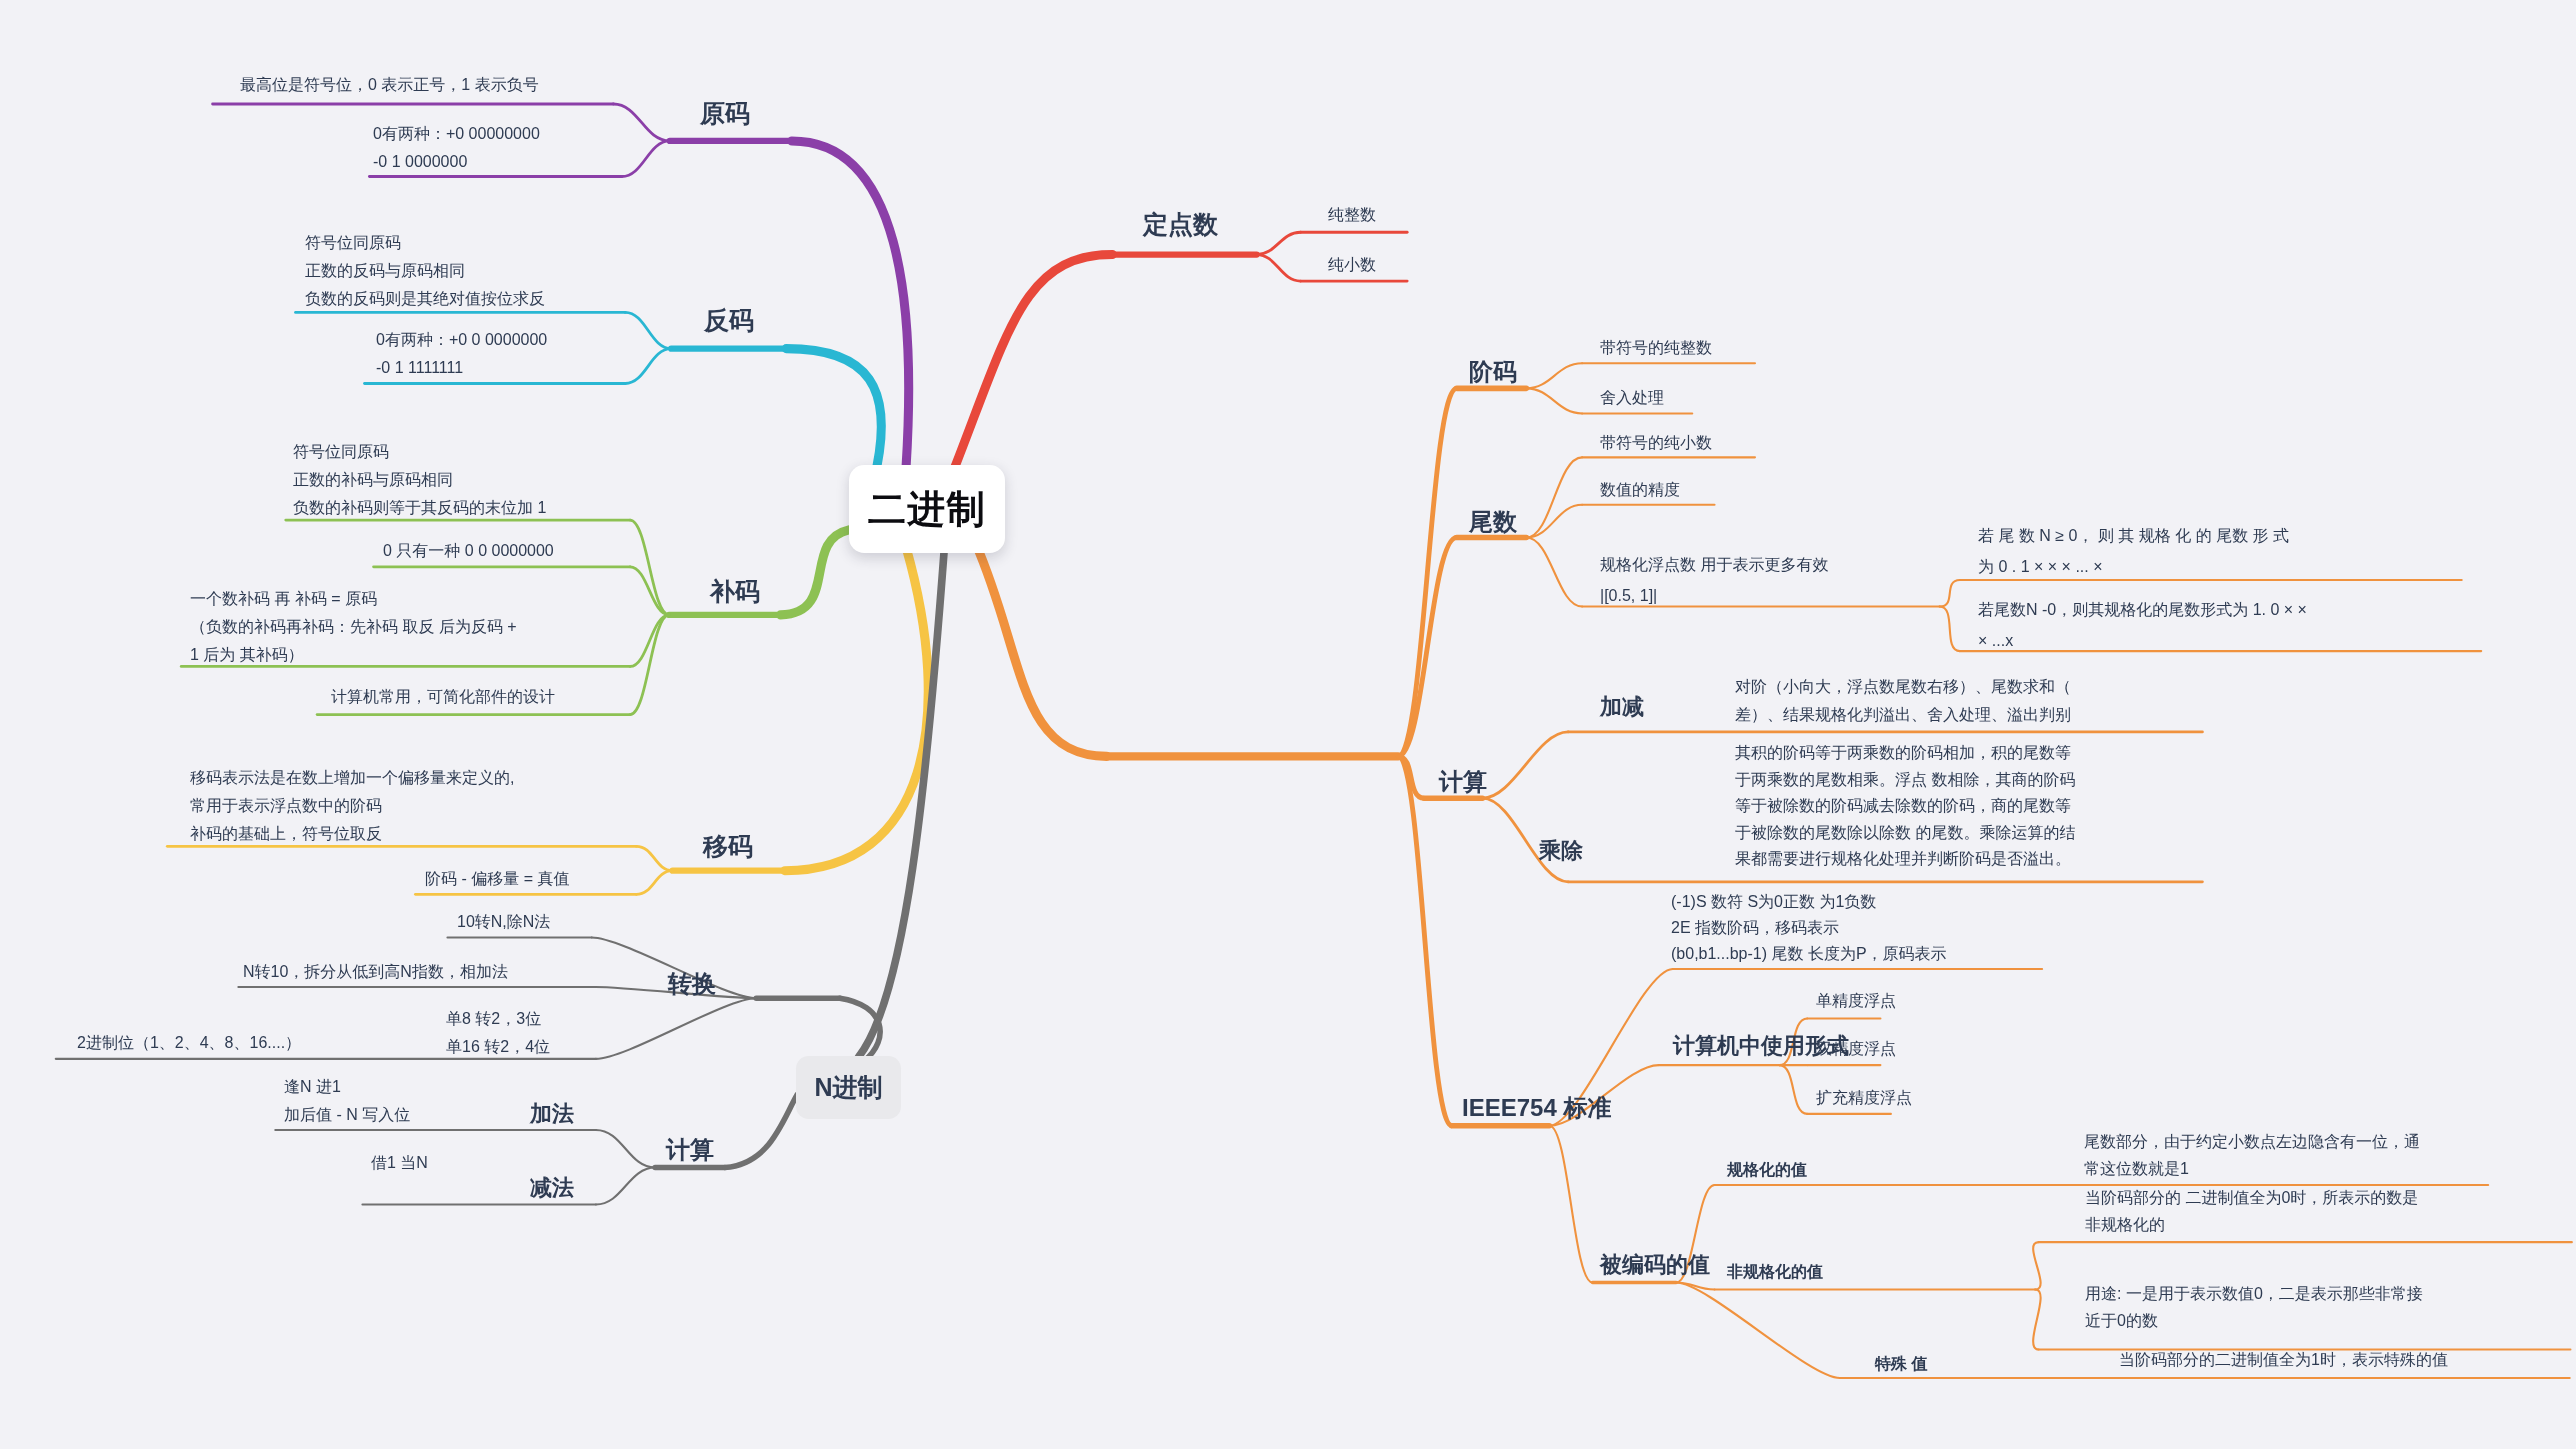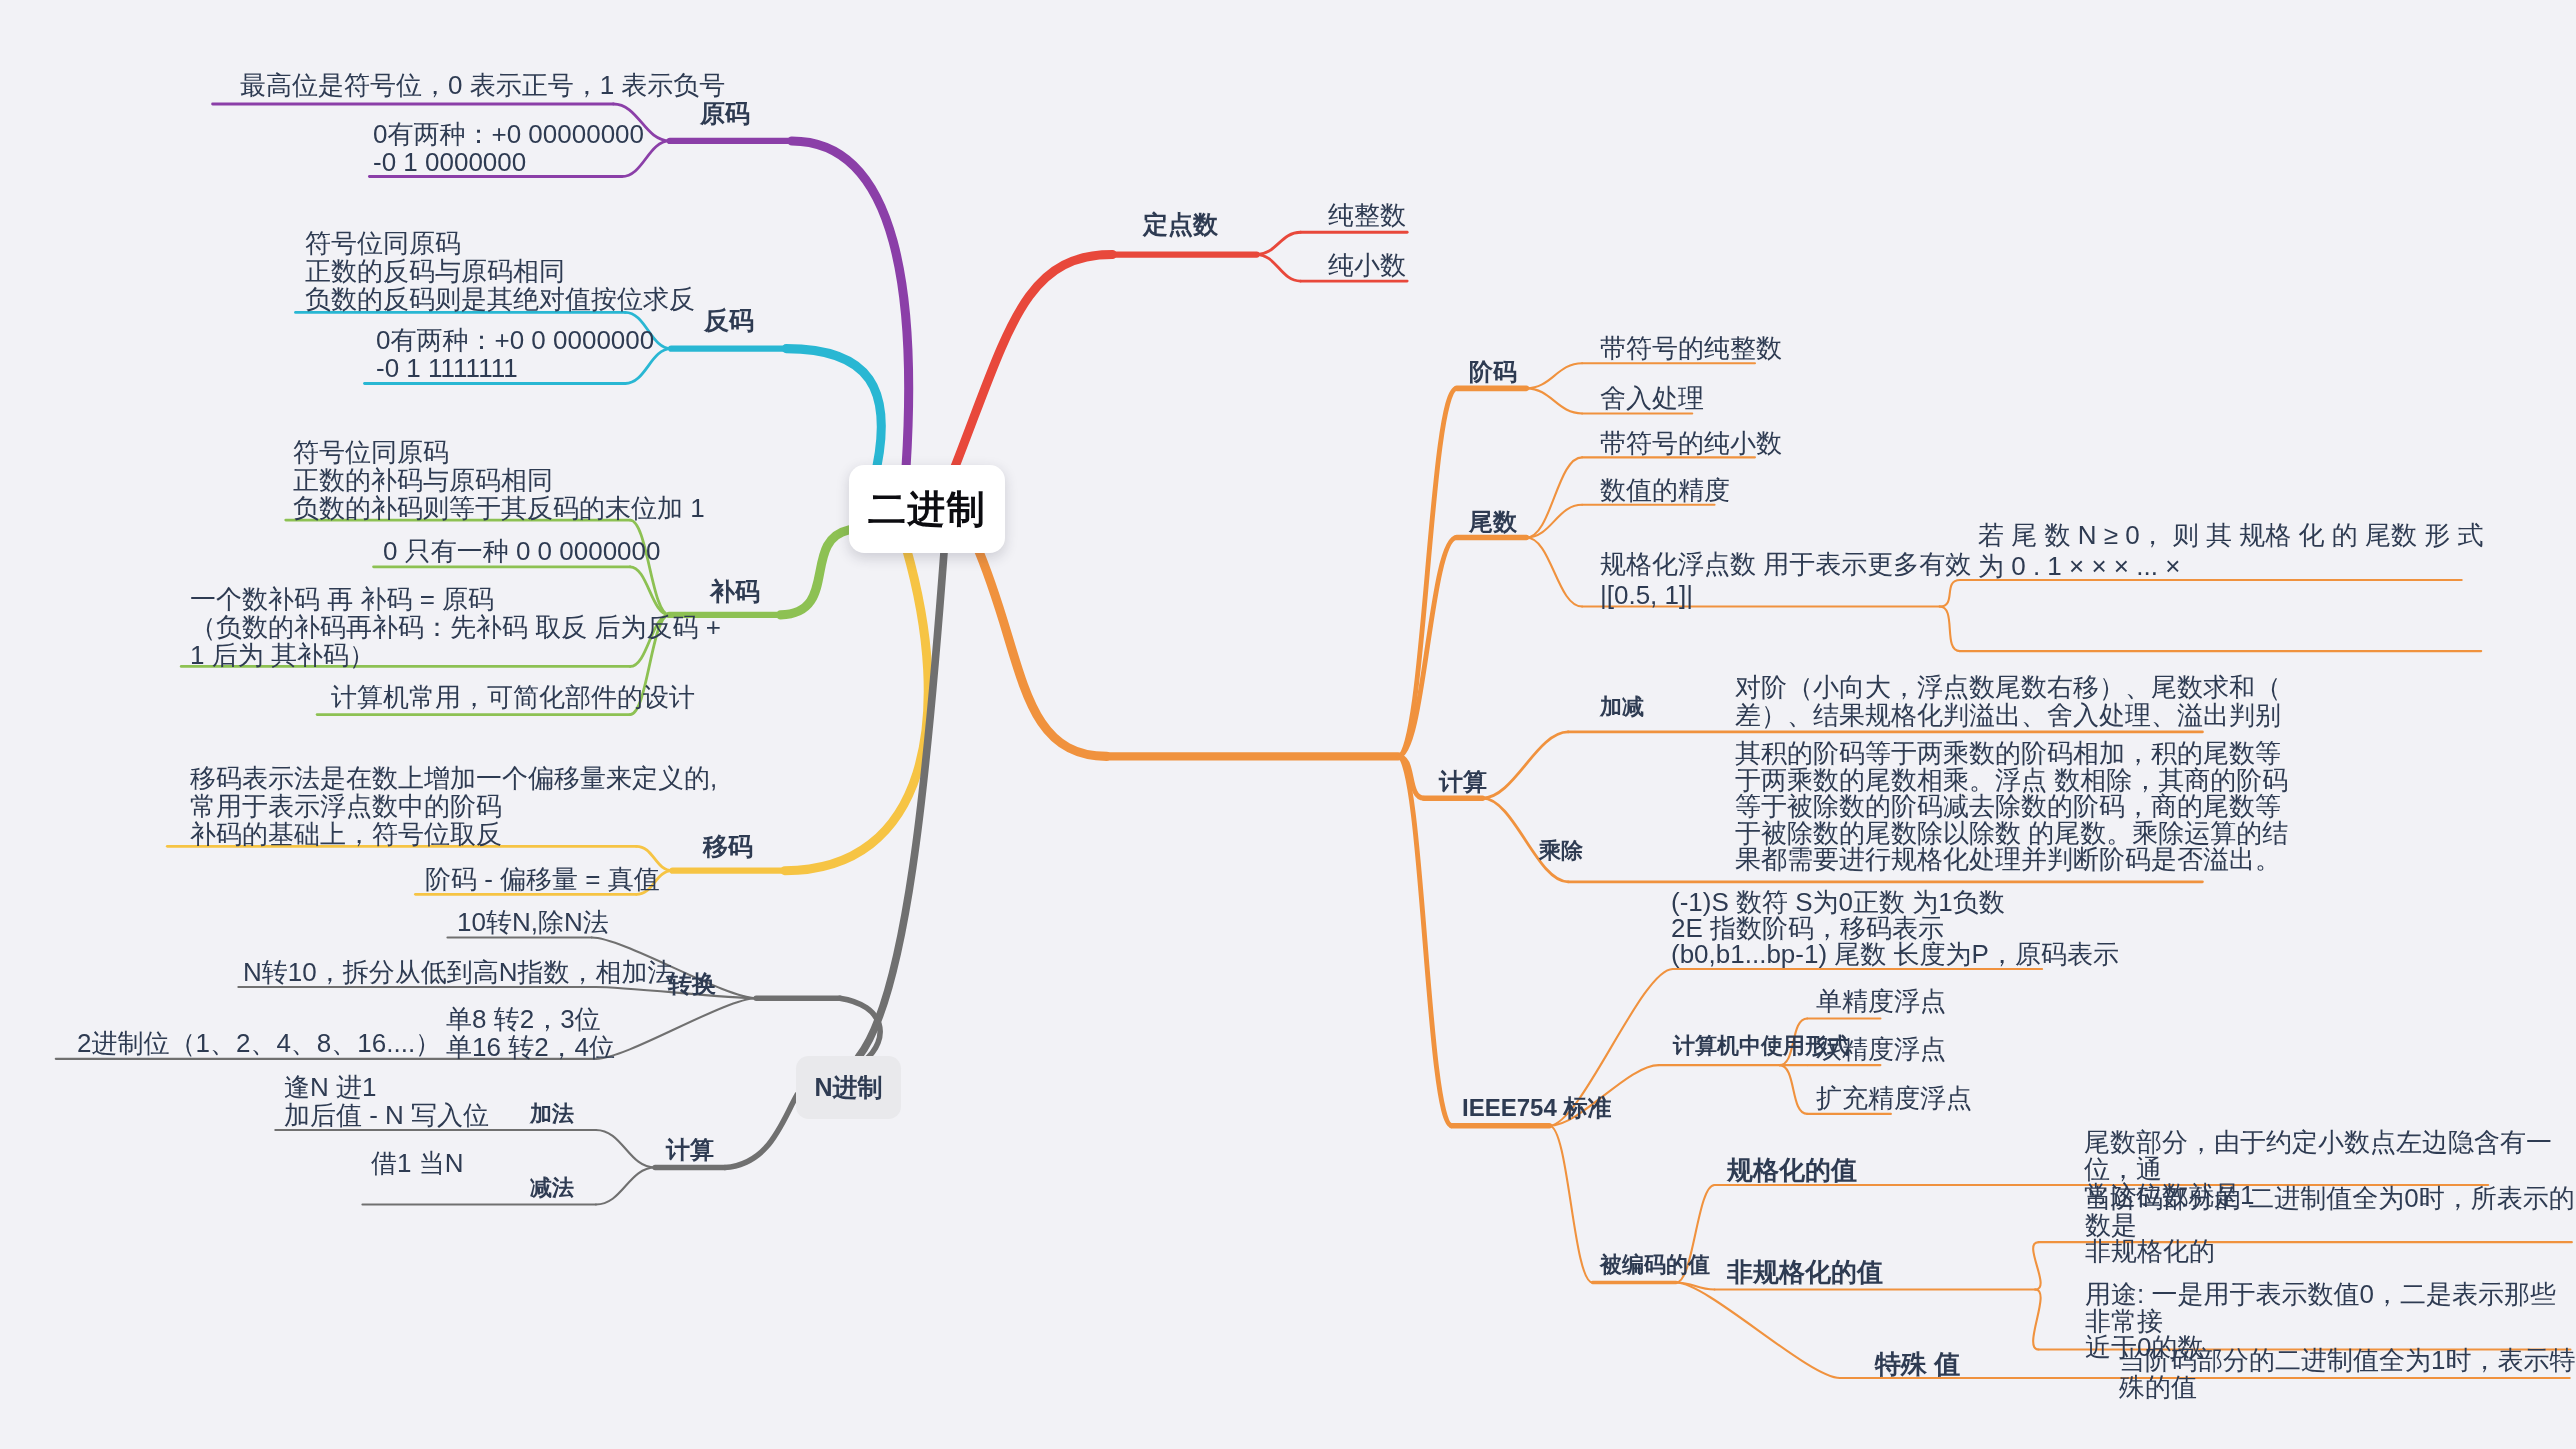--- a/index.html
+++ b/index.html
@@ -8,21 +8,21 @@
     background:#f2f2f6;
     font-family:"Liberation Sans","DejaVu Sans",sans-serif;
     overflow:hidden;
   }
   #canvas{position:relative;width:2576px;height:1450px;background:#f2f2f6;}
   #edges{position:absolute;left:0;top:0;}
   .t{
     position:absolute;
     white-space:pre-line;
     color:#2e3b52;
-    font-size:26px;
+    font-size:16px;
     line-height:26.5px;
     font-weight:500;
   }
   .lh40{line-height:28px;}
   .lh44{line-height:31px;}
   .lh37{line-height:26px;}
   .lbl{font-weight:700;}
   .s32{font-size:22px;}
   .s34{font-size:24px;line-height:29px;}
   .s36{font-size:25px;line-height:31px;}
@@ -187,20 +187,22 @@
   <div class="t" style="left:1600px;top:335px;">带符号的纯整数</div>
   <div class="t" style="left:1600px;top:385px;">舍入处理</div>
 
   <div class="t s34 lbl" style="left:1469px;top:507px;">尾数</div>
   <div class="t" style="left:1600px;top:430px;">带符号的纯小数</div>
   <div class="t" style="left:1600px;top:477px;">数值的精度</div>
   <div class="t lh44" style="left:1600px;top:549px;">规格化浮点数 用于表示更多有效
 |[0.5, 1]|</div>
   <div class="t lh44" style="left:1978px;top:520px;">若 尾 数 N ≥ 0， 则 其 规格 化 的 尾数 形 式
 为 0 . 1 × × × ... ×</div>
+  <div class="t lh44" style="left:1978px;top:594px;">若尾数N -0，则其规格化的尾数形式为 1. 0 × ×
+× ...x</div>
 
   <div class="t s34 lbl" style="left:1439px;top:767px;">计算</div>
   <div class="t s32 lbl" style="left:1600px;top:694px;">加减</div>
   <div class="t lh40" style="left:1735px;top:673px;text-align:right;">对阶（小向大，浮点数尾数右移）、尾数求和（
 差）、结果规格化判溢出、舍入处理、溢出判别</div>
   <div class="t s32 lbl" style="left:1539px;top:838px;">乘除</div>
   <div class="t" style="left:1735px;top:740px;">其积的阶码等于两乘数的阶码相加，积的尾数等
 于两乘数的尾数相乘。浮点 数相除，其商的阶码
 等于被除数的阶码减去除数的阶码，商的尾数等
 于被除数的尾数除以除数 的尾数。乘除运算的结

